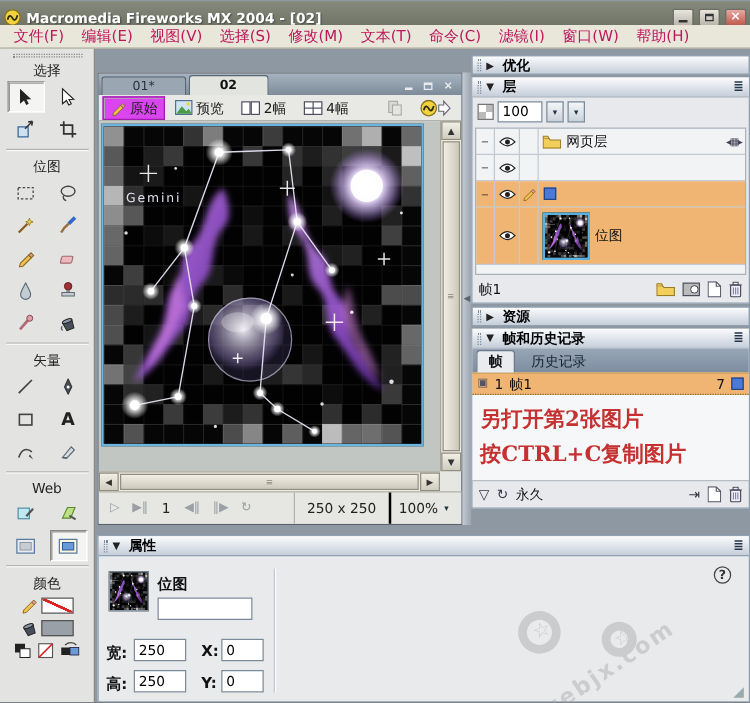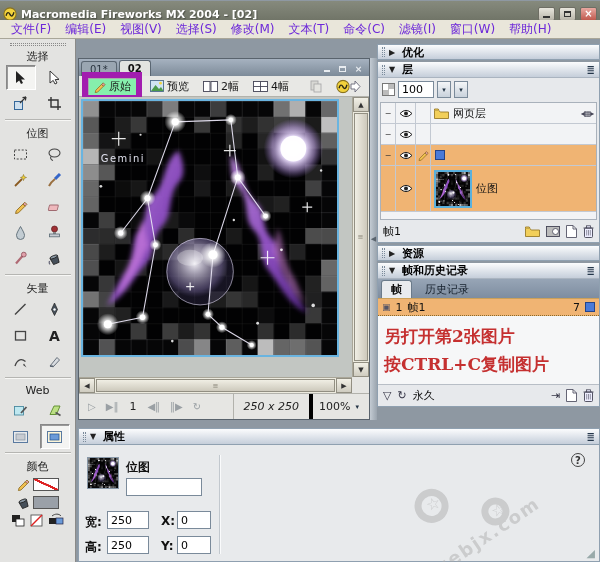--- a/index.html
+++ b/index.html
@@ -9,66 +9,66 @@
   
   .titlebar{position:absolute;left:0;top:1px;width:600px;height:20px;background:linear-gradient(180deg,#868a7d,#696d60);display:flex;align-items:center;padding:13px 3px;gap:4px;}
   .titlebar .title{color:#fff;font-weight:bold;font-size:11px;flex:1;text-shadow:1px 1px 1px #00000055;white-space:nowrap;}
   .tb-btn{width:17px;height:14px;background:linear-gradient(180deg,#e8e6dd,#b9b6aa);border:1px solid #6e6e64;border-radius:2px;display:flex;align-items:center;justify-content:center;font-size:10px;line-height:1;color:#333;}
   .tb-btn.close{background:linear-gradient(180deg,#e8a8a0,#c05a4e);color:#fff;font-weight:bold;}
   .tb-min-glyph{width:7px;height:2px;background:#333;margin-top:6px;}
   .tb-res-glyph{width:7px;height:6px;border:1px solid #333;border-top-width:2px;}
 
   
   .menubar{position:absolute;left:0;top:20px;width:600px;height:19px;background:#e9e6da;border-bottom:1px solid #a9a698;display:flex;align-items:center;padding:0 4px;}
-  .menu-item{padding:16px 7px;font-size:12px;color:#6d28d9;white-space:nowrap;}
+  .menu-item{padding:16px 7px;font-size:12px;color:#be185d;white-space:nowrap;}
 
   
   .toolbox{position:absolute;left:0;top:39px;width:76px;height:523px;background:#e3e3e1;border-right:1px solid #8a8a88;display:flex;flex-direction:column;align-items:center;padding-top:2px;}
   .tb-grip{width:56px;height:3px;border-top:1px dotted #888;border-bottom:1px dotted #888;margin:2px 0 1px;}
   .tb-label{font-size:11px;color:#222;margin:2px 0 1px;}
   .tb-sep{width:66px;border-top:1px solid #b5b5b2;border-bottom:1px solid #f7f7f5;margin:3px 0;}
   .tool-grid{display:grid;grid-template-columns:30px 30px;gap:1px 4px;}
   .tool{width:30px;height:25px;display:flex;align-items:center;justify-content:center;border:1px solid transparent;}
   .tool.pressed{background:#f4f4f2;border:1px solid #888;border-right-color:#fff;border-bottom-color:#fff;box-shadow:inset 1px 1px 0 #999;}
   .color-row{display:flex;align-items:center;gap:3px;margin:2px 0;}
   .swatch{width:26px;height:13px;border:1px solid #555;background:#fff;position:relative;}
   .swatch.none::after{content:"";position:absolute;left:0;top:0;right:0;bottom:0;background:linear-gradient(to top right,transparent 44%,#d22 45%,#d22 55%,transparent 56%);}
   .swatch.gray{background:#9aa0a8;}
   .mini-sw-row{display:flex;gap:5px;margin-top:3px;}
 
   
   .docwin{position:absolute;left:78px;top:58px;width:292px;height:362px;background:#e6e6e3;border:1px solid #59636d;}
   .tabbar{position:absolute;left:0;top:0;right:0;height:17px;background:linear-gradient(180deg,#a6b2c0,#7d8b99);display:flex;align-items:flex-end;padding-left:2px;}
-  .doctab{height:15px;padding:0 8px;font-size:10px;display:flex;align-items:center;border:1px solid #5a6672;border-bottom:none;border-radius:3px 3px 0 0;margin-right:2px;}
+  .doctab{height:15px;padding:0 24px;font-size:10px;display:flex;align-items:center;border:1px solid #5a6672;border-bottom:none;border-radius:3px 3px 0 0;margin-right:2px;}
   .doctab.inactive{background:#9aa6b2;color:#2a3440;}
   .doctab.active{background:#e2e4e0;color:#111;font-weight:bold;height:16px;}
   .winbtns{margin-left:auto;display:flex;align-items:center;gap:3px;padding:0 4px 2px 0;}
   .winbtn{width:13px;height:11px;display:flex;align-items:center;justify-content:center;color:#e8ecf0;font-size:9px;font-weight:bold;}
   .winbtn .mg{width:6px;height:2px;background:#e8ecf0;margin-top:5px;}
   .winbtn .rg{width:7px;height:6px;border:1px solid #e8ecf0;border-top-width:2px;}
   .viewbar{position:absolute;left:0;top:17px;right:0;height:21px;background:#e8e8e5;border-bottom:1px solid #b2b2ac;display:flex;align-items:center;padding:0 3px;gap:2px;}
   .viewbtn{display:flex;align-items:center;gap:3px;padding:1px 5px;font-size:11px;border:1px solid transparent;color:#1a1a1a;}
-  .viewbtn.pressed{background:#86efac;border:6px solid #a21caf;box-shadow:inset 1px 1px 0 #aaa;}
+  .viewbtn.pressed{background:#d946ef;border:1px solid #a21caf;box-shadow:inset 1px 1px 0 #aaa;}
   .viewbtn.grayed{color:#aaa;}
   .vb-spacer{flex:1;}
   .canvas-wrap{position:absolute;left:0;top:38px;right:17px;bottom:42px;background:#c2c6c2;overflow:hidden;}
   .canvas-img{position:absolute;left:2px;top:2px;width:258px;height:258px;border:2px solid #6ab4e0;background:#000;}
   .canvas-img svg{display:block;width:100%;height:100%;}
 
   
   .vscroll{position:absolute;top:38px;right:0;bottom:42px;width:17px;background:#eceade;border-left:1px solid #a9a698;display:flex;flex-direction:column;}
   .hscroll{position:absolute;left:0;right:17px;bottom:26px;height:16px;background:#eceade;border-top:1px solid #a9a698;display:flex;}
   .sc-btn{width:16px;height:15px;background:linear-gradient(180deg,#f2f0e6,#cfccc0);border:1px solid #928f82;display:flex;align-items:center;justify-content:center;font-size:7px;color:#333;flex:0 0 auto;}
   .v-thumb{flex:1;margin:1px;background:linear-gradient(90deg,#f0eee4,#cdc9bc);border:1px solid #928f82;display:flex;align-items:center;justify-content:center;color:#8a8678;font-size:7px;letter-spacing:1px;}
   .h-thumb{flex:1;margin:1px;background:linear-gradient(180deg,#f0eee4,#cdc9bc);border:1px solid #928f82;display:flex;align-items:center;justify-content:center;color:#8a8678;font-size:7px;}
 
   .statusbar{position:absolute;left:0;right:0;bottom:0;height:26px;background:#e6e6e3;border-top:1px solid #b2b2ac;display:flex;align-items:center;padding:0 4px;font-size:11px;}
   .st-ic{color:#9aa0a4;margin:0 5px;font-size:10px;}
   .st-frame{color:#222;margin:0 6px;}
-  .st-cell{border-left:1px solid #b2b2ac;border-right:4px solid #000000;align-self:stretch;display:flex;align-items:center;justify-content:center;padding:0 10px;color:#222;font-style:italic;}
+  .st-cell{border-left:1px solid #b2b2ac;border-right:2px solid #000000;align-self:stretch;display:flex;align-items:center;justify-content:center;padding:0 10px;color:#222;}
   .st-zoom{display:flex;align-items:center;gap:5px;padding:0 6px;color:#222;}
 
   
   .splitter{position:absolute;left:370px;top:58px;width:7px;height:362px;background:linear-gradient(90deg,#c3cbd3,#9aa4ae);display:flex;align-items:center;justify-content:center;color:#5a646e;font-size:7px;}
 
   
   .dock{position:absolute;left:377px;top:44px;width:223px;height:384px;display:flex;flex-direction:column;gap:2px;}
   .phead{height:16px;background:linear-gradient(180deg,#fbfcfd,#c5ceda);border:1px solid #8fa0b0;display:flex;align-items:center;gap:4px;padding:0 4px;font-weight:bold;font-size:11px;color:#000;flex:0 0 auto;}
   .phead .grip{width:3px;height:10px;border-left:1px dotted #7a8a9a;border-right:1px dotted #7a8a9a;}
   .phead .arr{font-size:8px;color:#222;width:9px;}

